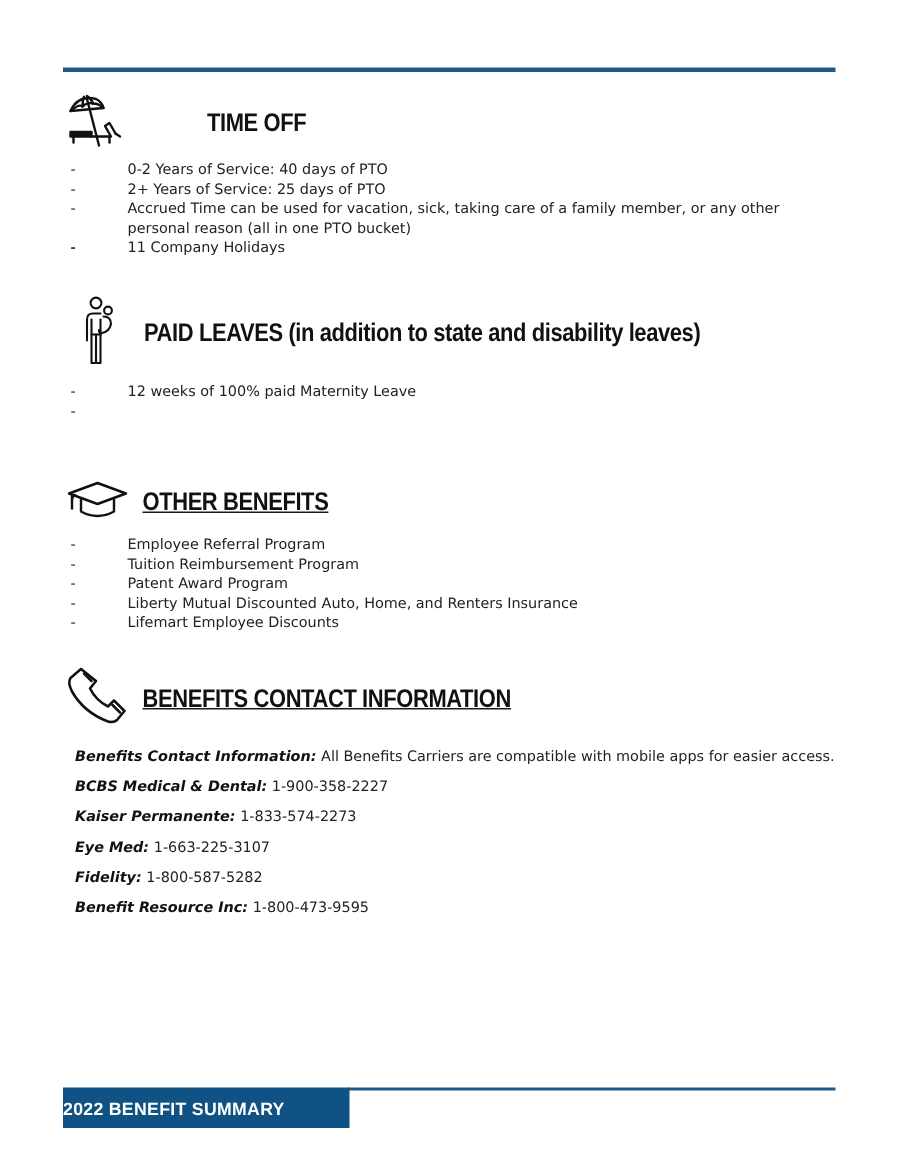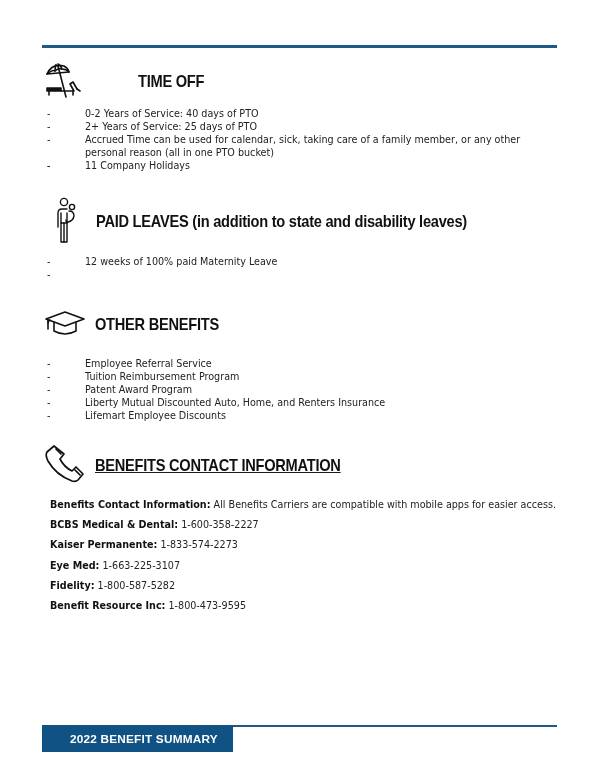--- a/index.html
+++ b/index.html
@@ -6,24 +6,24 @@
   body { width: 600px; height: 776px; position: relative; overflow: hidden; font-family: "DejaVu Sans", sans-serif; color: #1a1a1a; }
   .top-rule { position: absolute; left: 42px; top: 45px; width: 515px; height: 3px; background: #1f5a85; }
   .section-head { position: absolute; left: 44px; display: flex; align-items: center; }
   .section-head .icon { display: inline-block; }
   .section-title { font-family: "Liberation Sans", sans-serif; font-weight: bold; font-size: 17px; color: #111; letter-spacing: -0.3px; transform: scaleX(0.86); transform-origin: left center; white-space: nowrap; }
   ul.bullets { position: absolute; left: 0; margin: 0; padding: 0; list-style: none; width: 600px; }
   ul.bullets li { position: relative; padding-left: 85px; padding-right: 70px; font-size: 9.6px; line-height: 12.9px; color: #222; font-family: "DejaVu Sans", sans-serif; }
   ul.bullets li .dash { position: absolute; left: 47px; top: 0; }
   .contact-block { position: absolute; left: 50px; top: 498px; width: 520px; }
   .contact-row { font-size: 9.6px; line-height: 13px; margin-bottom: 7.2px; color: #222; white-space: nowrap; }
-  .contact-row .lbl { font-weight: bold; color: #111; }
+  .contact-row .lbl { font-weight: bold; color: #111; font-style: italic; }
   .bottom-rule { position: absolute; left: 232px; top: 725px; width: 325px; height: 2px; background: #1f5a85; }
   .footer-badge { position: absolute; left: 42px; top: 725px; width: 191px; height: 27px; background: #0f5283; display: flex; align-items: center; }
-  .footer-badge span { font-family: "Liberation Sans", sans-serif; font-weight: bold; color: #ffffff; font-size: 11.8px; padding-left: 0; letter-spacing: 0.2px; margin-left: 28px; }
+  .footer-badge span { font-family: "Liberation Sans", sans-serif; font-weight: bold; color: #ffffff; font-size: 11.8px; padding-left: 0; letter-spacing: 0.2px; }
 </style>
 </head>
 <body>
 
 <div class="top-rule"></div>
 
 <div class="section-head" style="top:60px;gap:44px;">
   <span class="icon">
     <svg width="40" height="40" viewBox="0 0 40 40" fill="none" stroke="#111" stroke-width="1.6" stroke-linejoin="round" stroke-linecap="round">
       <path d="M3 14 Q8 3 20 6 Q24 8 25 12 Z" fill="#fff"></path>
@@ -37,21 +37,21 @@
       <line x1="29" y1="31" x2="29" y2="35"></line>
       <line x1="33" y1="29" x2="36" y2="31"></line>
     </svg>
   </span>
   <span class="section-title" style="margin-left:10px;">TIME OFF</span>
 </div>
 
 <ul class="bullets" style="top:108px;">
   <li><span class="dash">-</span><span>0-2 Years of Service: 40 days of PTO</span></li>
   <li><span class="dash">-</span><span>2+ Years of Service: 25 days of PTO</span></li>
-  <li><span class="dash">-</span><span>Accrued Time can be used for calendar, sick, taking care of a family member, or any other personal reason (all in one PTO bucket)</span></li>
+  <li><span class="dash">-</span><span>Accrued Time can be used for vacation, sick, taking care of a family member, or any other personal reason (all in one PTO bucket)</span></li>
   <li><span class="dash">-</span></li>
   <li><span class="dash">-</span><span>11 Company Holidays</span></li>
 </ul>
 
 <div class="section-head" style="top:197px; left:54px;justify-content:space-between;">
   <span class="icon">
     <svg width="24" height="46" viewBox="0 0 24 46" fill="none" stroke="#111" stroke-width="1.4" stroke-linejoin="round" stroke-linecap="round">
       <circle cx="10" cy="5" r="3.6"></circle>
       <circle cx="18" cy="10" r="2.6"></circle>
       <path d="M4 30 L4 16 Q4 12 8 12 L13 12"></path>
@@ -63,54 +63,54 @@
     </svg>
   </span>
   <span class="section-title" style="margin-left:18px;">PAID LEAVES (in addition to state and disability leaves)</span>
 </div>
 
 <ul class="bullets" style="top:256px;">
   <li><span class="dash">-</span><span>12 weeks of 100% paid Maternity Leave</span></li>
   <li><span class="dash">-</span></li>
 </ul>
 
-<div class="section-head" style="top:310px;">
+<div class="section-head" style="top:320px;text-decoration:underline;">
   <span class="icon">
     <svg width="42" height="26" viewBox="0 0 42 26" fill="none" stroke="#111" stroke-width="1.6" stroke-linejoin="round" stroke-linecap="round">
       <path d="M2 9 L21 2 L40 9 L21 16 Z"></path>
       <path d="M10 12.5 L10 21 Q21 27 32 21 L32 12.5"></path>
       <path d="M4 10 L4 19"></path>
       <path d="M6 10 Q4 11 4 13"></path>
     </svg>
   </span>
   <span class="section-title" style="margin-left:9px;">OTHER BENEFITS</span>
 </div>
 
 <ul class="bullets" style="top:358px;">
-  <li><span class="dash">-</span><span>Employee Referral Service</span></li>
+  <li><span class="dash">-</span><span>Employee Referral Program</span></li>
   <li><span class="dash">-</span><span>Tuition Reimbursement Program</span></li>
   <li><span class="dash">-</span><span>Patent Award Program</span></li>
   <li><span class="dash">-</span><span>Liberty Mutual Discounted Auto, Home, and Renters Insurance</span></li>
   <li><span class="dash">-</span><span>Lifemart Employee Discounts</span></li>
 </ul>
 
 <div class="section-head" style="top:443px;text-decoration:underline;">
   <span class="icon">
     <svg width="42" height="42" viewBox="0 0 42 42" fill="none" stroke="#111" stroke-width="1.7" stroke-linejoin="round" stroke-linecap="round">
       <path d="M10 3 L3 9 Q1 12 4 18 Q12 32 28 38 Q32 39 34 37 L39 31 L32 24 L28 28 Q20 24 16 16 L20 11 Z"></path>
       <path d="M12 6 L17 11"></path>
       <path d="M31 27 L36 32"></path>
     </svg>
   </span>
   <span class="section-title" style="margin-left:9px;">BENEFITS CONTACT INFORMATION</span>
 </div>
 
 <div class="contact-block">
   <div class="contact-row"><span class="lbl">Benefits Contact Information:</span> <span>All Benefits Carriers are compatible with mobile apps for easier access.</span></div>
-  <div class="contact-row"><span class="lbl">BCBS Medical &amp; Dental:</span> <span>1-600-358-2227</span></div>
+  <div class="contact-row"><span class="lbl">BCBS Medical &amp; Dental:</span> <span>1-900-358-2227</span></div>
   <div class="contact-row"><span class="lbl">Kaiser Permanente:</span> <span>1-833-574-2273</span></div>
   <div class="contact-row"><span class="lbl">Eye Med:</span> <span>1-663-225-3107</span></div>
   <div class="contact-row"><span class="lbl">Fidelity:</span> <span>1-800-587-5282</span></div>
   <div class="contact-row"><span class="lbl">Benefit Resource Inc:</span> <span>1-800-473-9595</span></div>
 </div>
 
 <div class="bottom-rule"></div>
 <div class="footer-badge">
   <span>2022 BENEFIT SUMMARY</span>
 </div>

